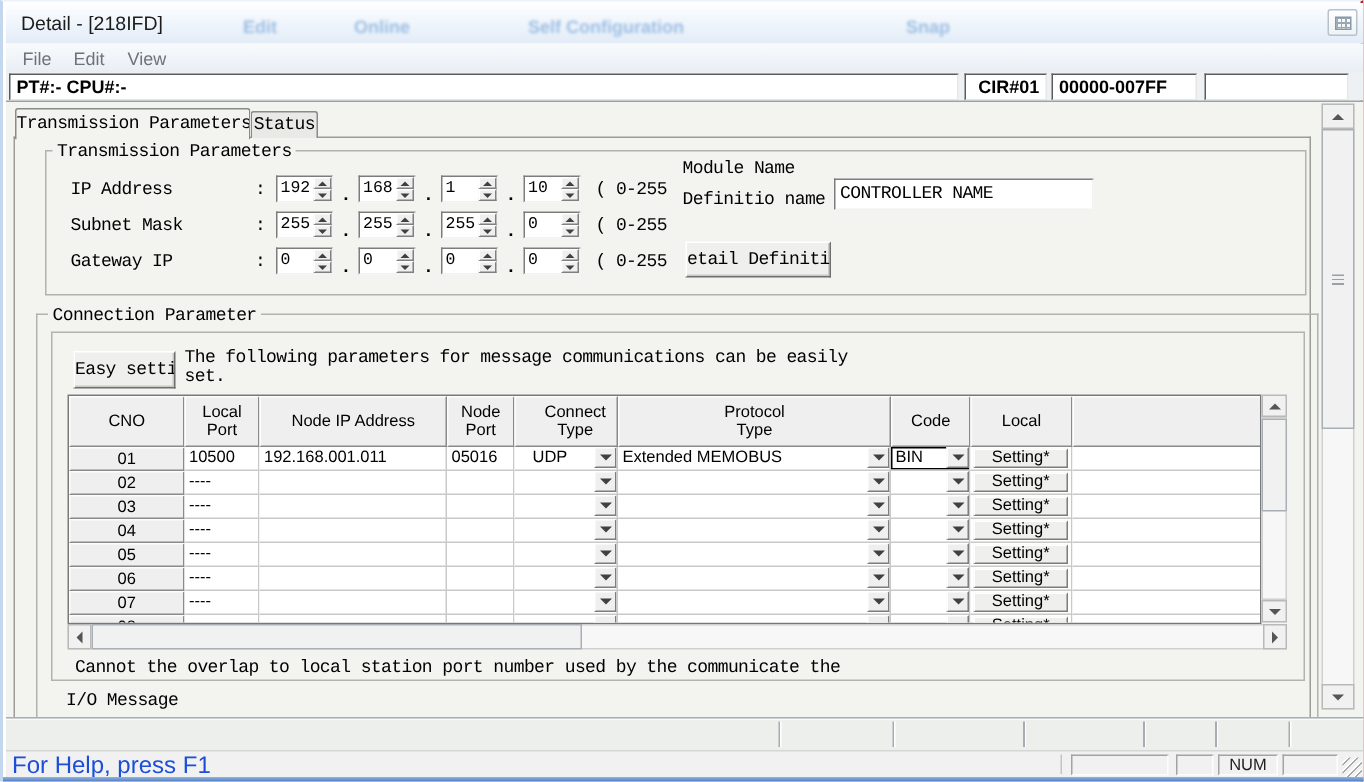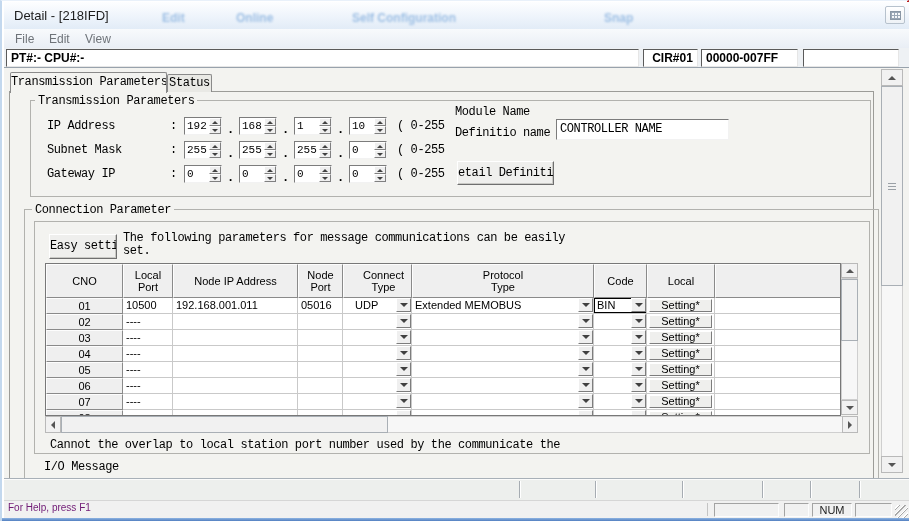--- a/index.html
+++ b/index.html
@@ -89,21 +89,21 @@
   .grip-lines { width:8px; height:7px; background:repeating-linear-gradient(180deg,#9aa0a6 0 1px,transparent 1px 3px); }
   .tri-l { width:0;height:0;border-top:4px solid transparent;border-bottom:4px solid transparent;border-right:4px solid #555; }
   .tri-r { width:0;height:0;border-top:4px solid transparent;border-bottom:4px solid transparent;border-left:4px solid #555; }
   .tri-u2 { width:0;height:0;border-left:4px solid transparent;border-right:4px solid transparent;border-bottom:4px solid #555; }
   .tri-d2 { width:0;height:0;border-left:4px solid transparent;border-right:4px solid transparent;border-top:4px solid #555; }
 
   
   .panebar { left:2px; top:477px; width:905px; height:22px; background:#edefed; border-top:1px solid #a8b0b8; box-shadow:inset 0 1px 0 #fbfbfb; }
   .pane-div { top:480px; height:17px; width:2px; background:linear-gradient(90deg,#a6acb2 50%,#ffffff 50%); }
   .statusbar { left:2px; top:499px; width:905px; height:19px; background:#f1f1f1; border-top:1px solid #d6d6d6; }
-  .help-text { left:6px; top:501px; font-size:10px; color:#701a75; }
+  .help-text { left:6px; top:501px; font-size:16px; color:#1d4ed8; }
   .s-pane { top:502px; height:14px; background:#f1f1f1; border:1px solid; border-color:#a3a3a3 #fdfdfd #fdfdfd #a3a3a3;
             font-size:11px; line-height:12px; text-align:center; color:#1e1e1e; }
   .s-tick { left:705px; top:502px; width:1px; height:13px; background:#c4c4c4; }
   .resize-grip { left:893px; top:504px; width:13px; height:13px;
       background:repeating-linear-gradient(135deg,transparent 0 2px,#ffffff 2px 3px,#a8a8a8 3px 4px); }
   .bottom-edge { left:0; top:517px; width:909px; height:4px; background:linear-gradient(#8fb4e2,#3d6db5); }
 </style>
 </head>
 <body>
 

